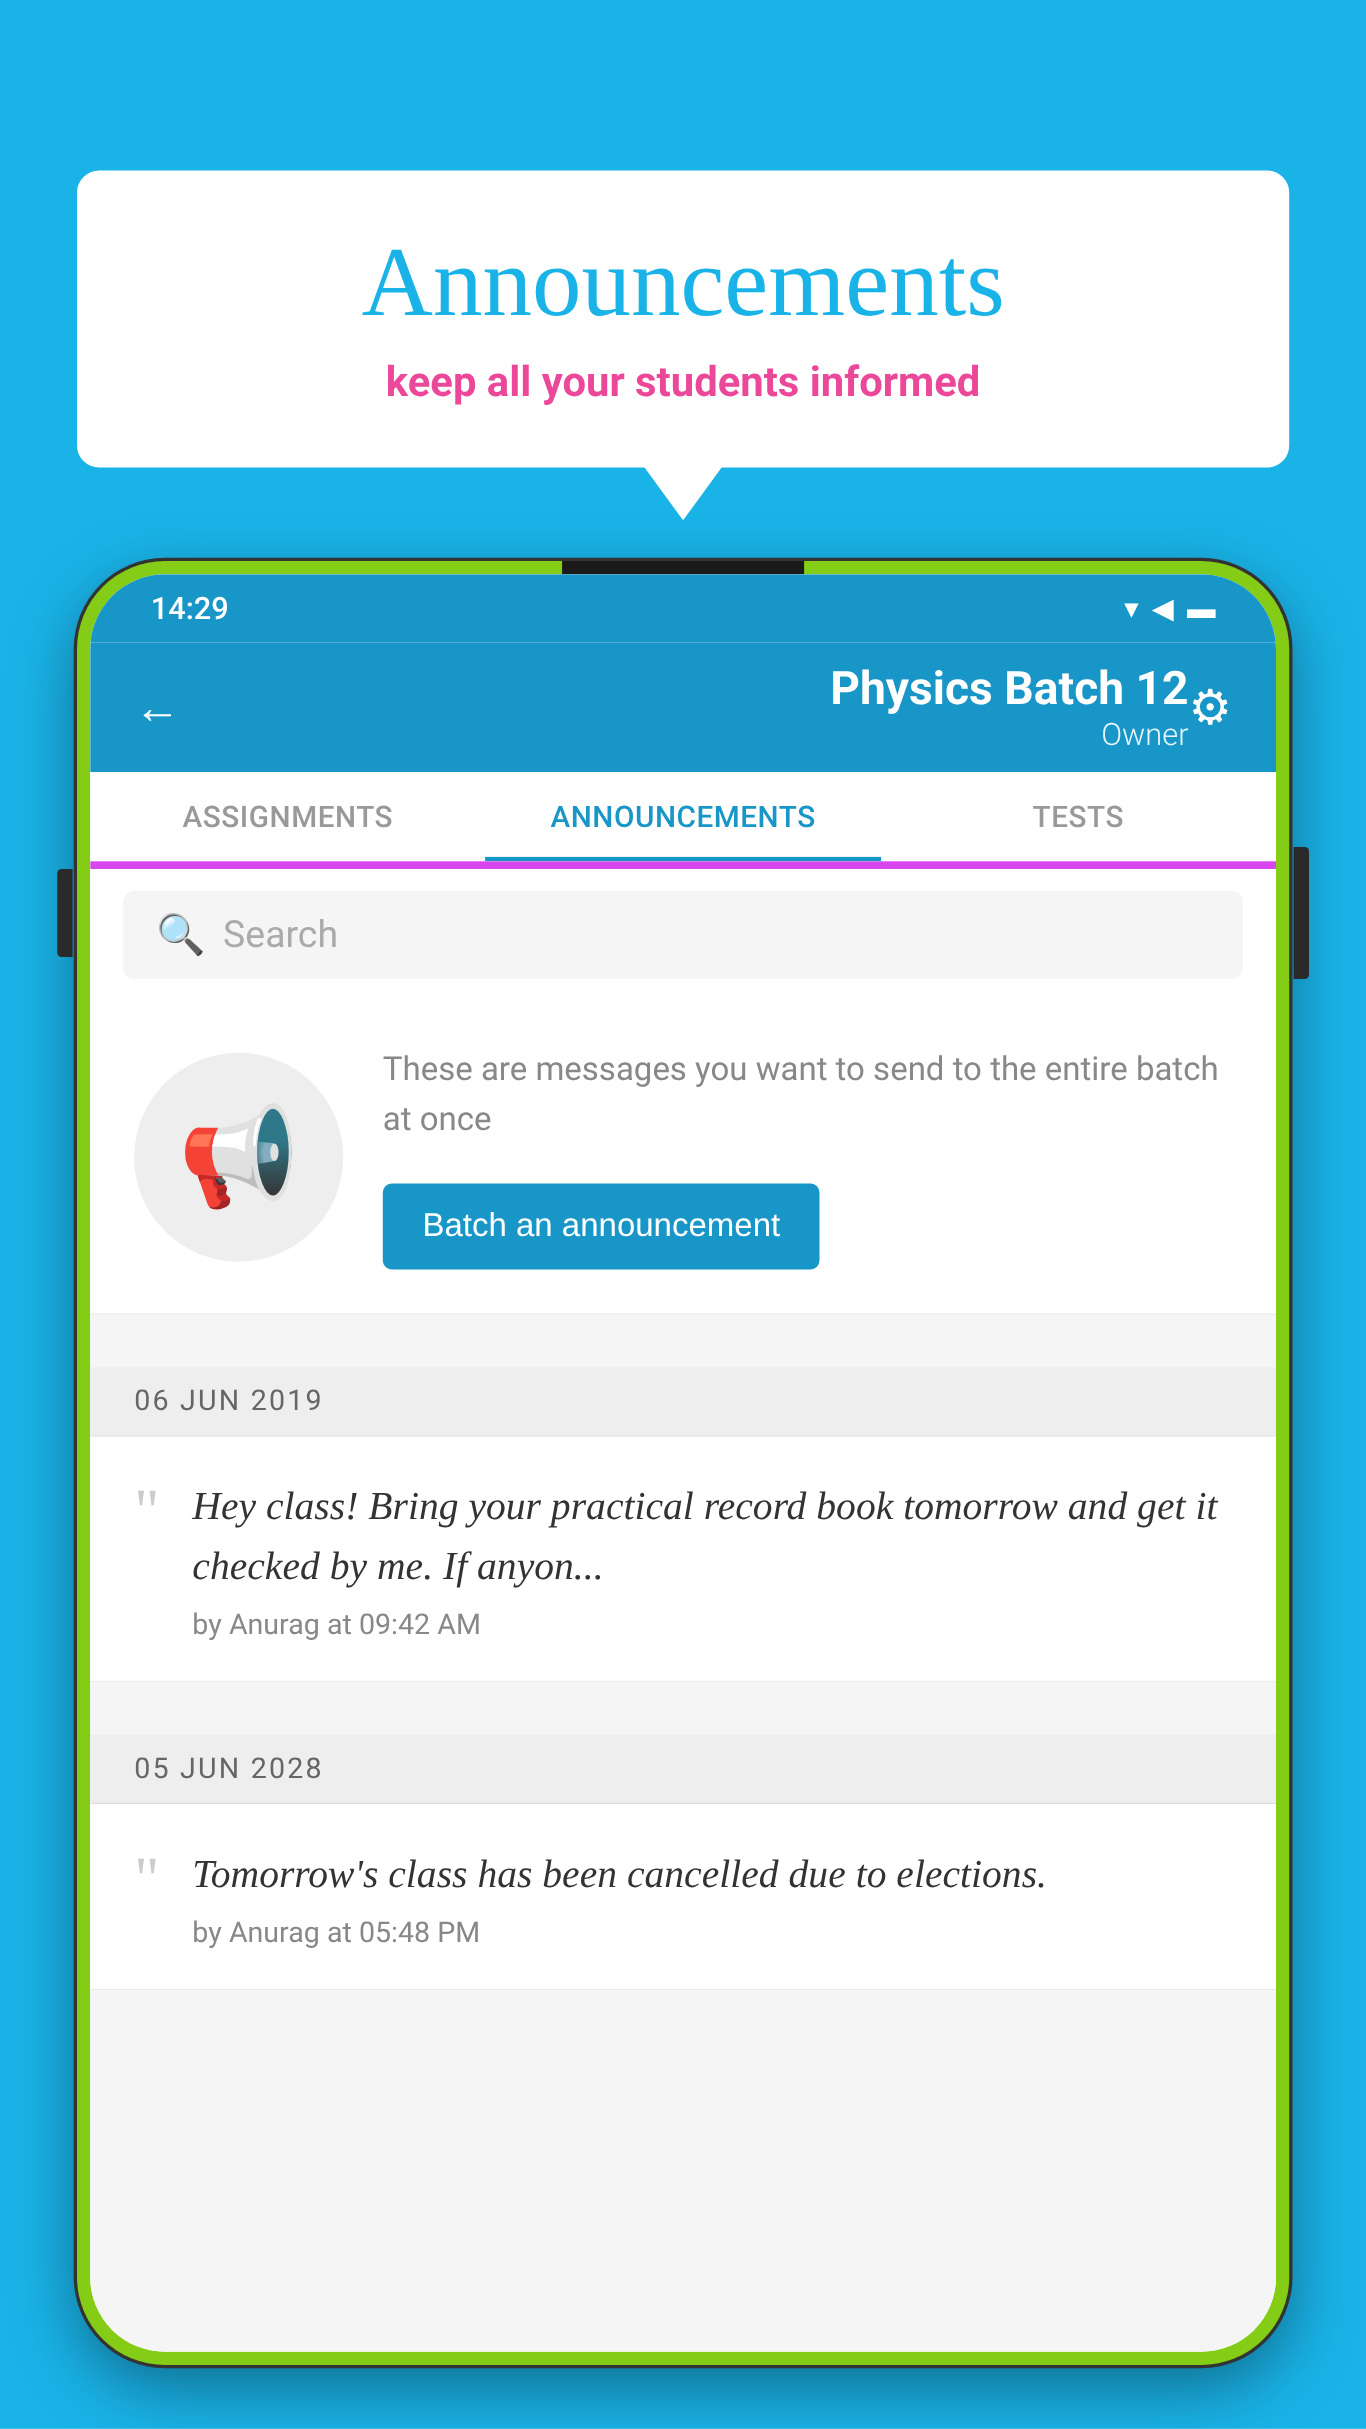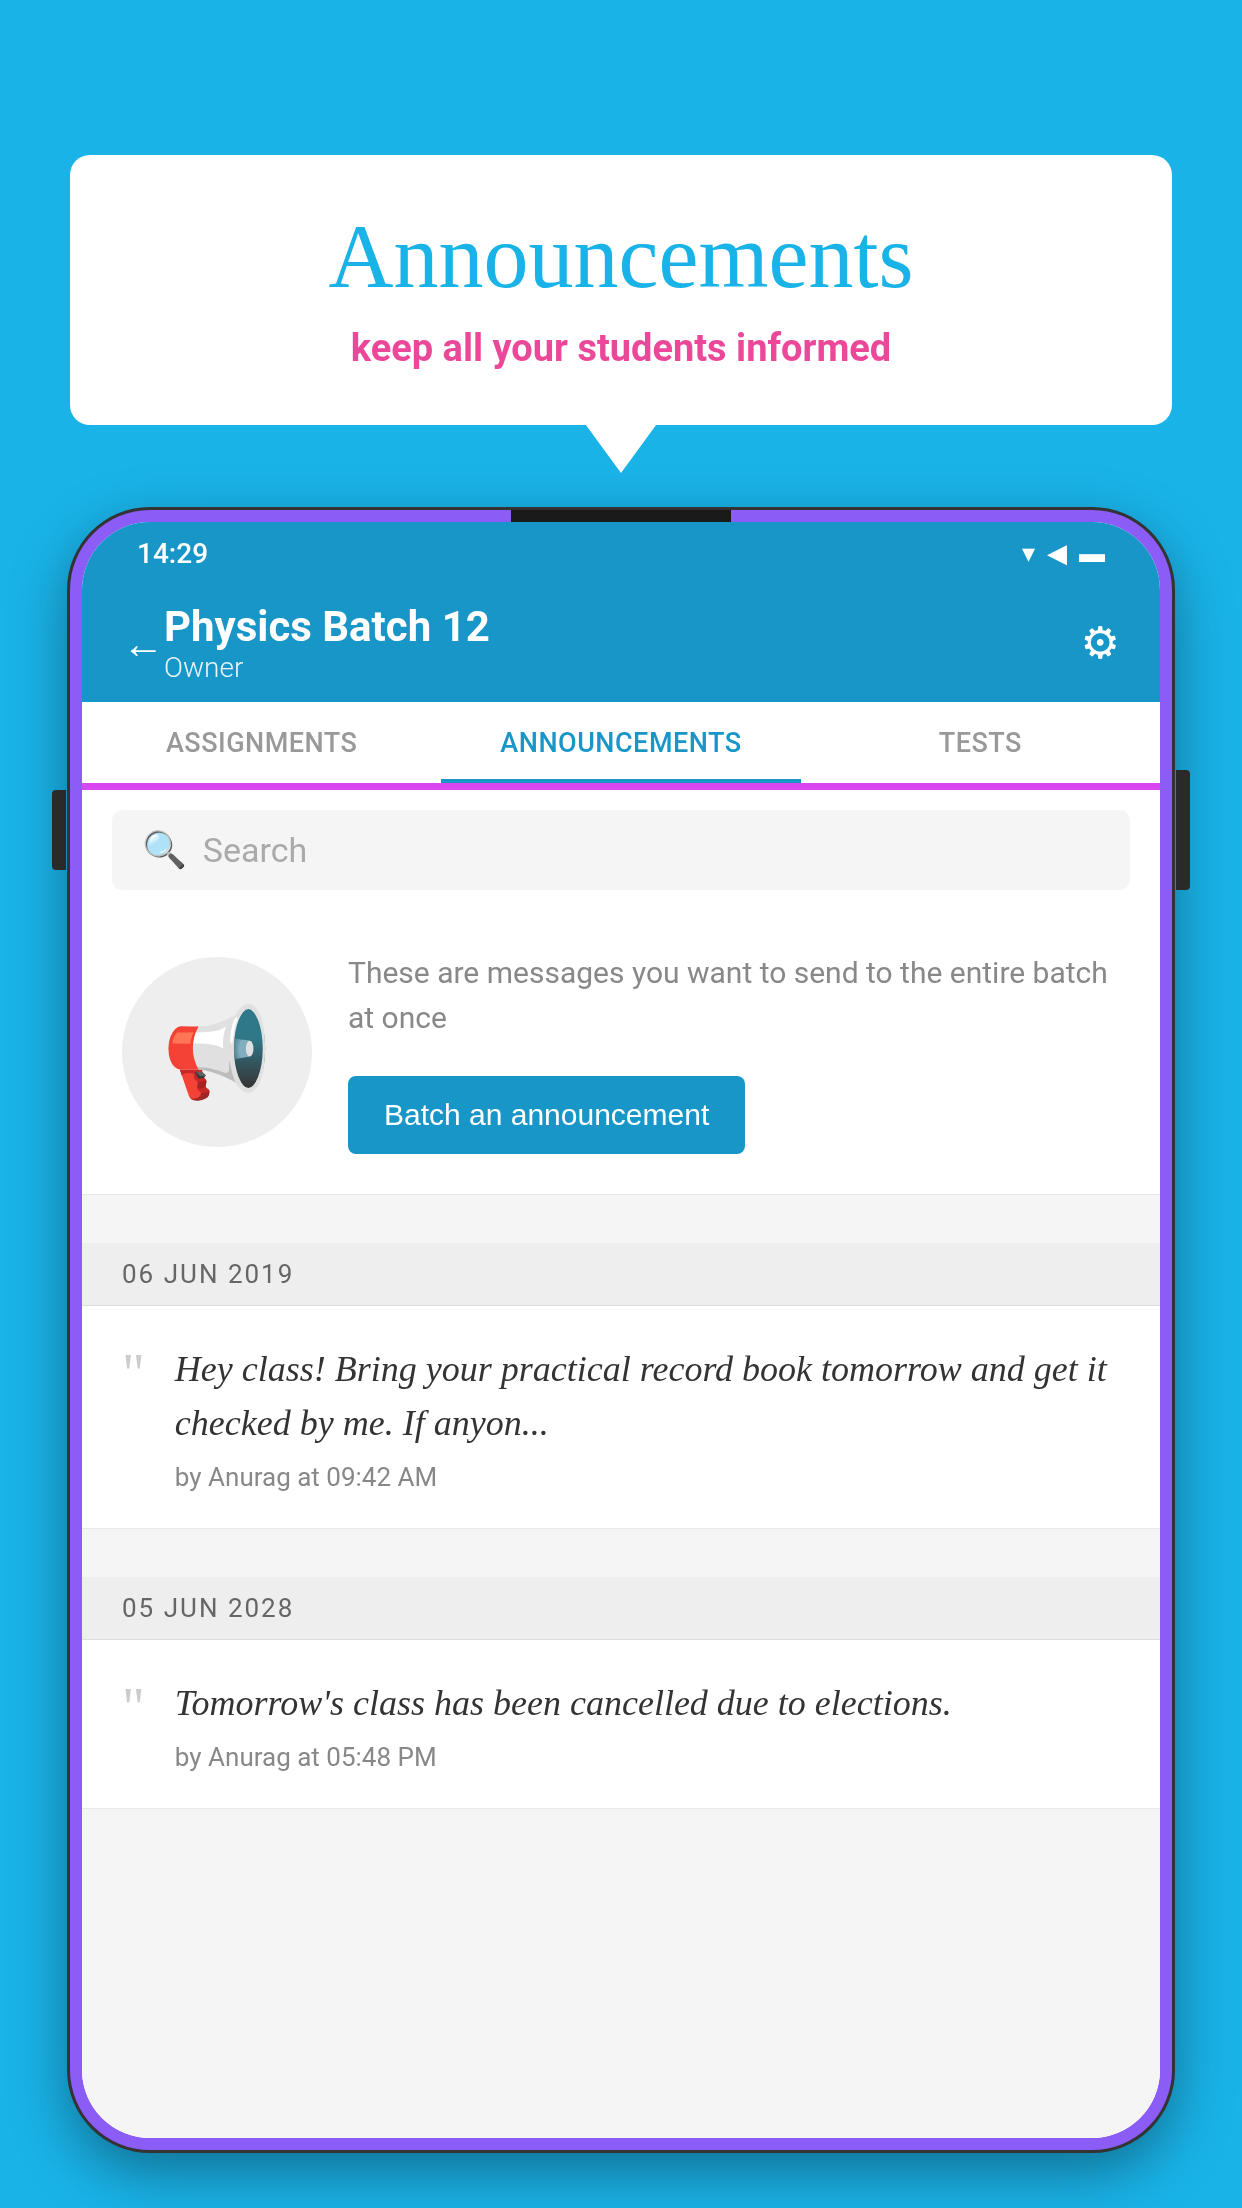--- a/index.html
+++ b/index.html
@@ -59,21 +59,21 @@
     
     .phone-wrapper {
       position: absolute;
       top: 510px;
       left: 70px;
       right: 70px;
       bottom: 0;
     }
 
     .phone-outer {
-      background: #8b5cf6;
+      background: #84cc16;
       border-radius: 80px;
       padding: 12px;
       width: 100%;
       height: 1640px;
       position: relative;
       box-shadow: 0 0 0 3px #333, 0 20px 60px rgba(0,0,0,0.4);
     }
 
     
     .phone-outer::before {
@@ -168,21 +168,21 @@
       padding: 0 40px;
     }
 
     .back-arrow {
       color: white;
       font-size: 42px;
       cursor: pointer;
     }
 
     .header-title-block {
-      text-align: left;
+      text-align: right;
       flex: 1;
     }
 
     .header-title {
       color: white;
       font-size: 42px;
       font-weight: 700;
     }
 
     .header-subtitle {

